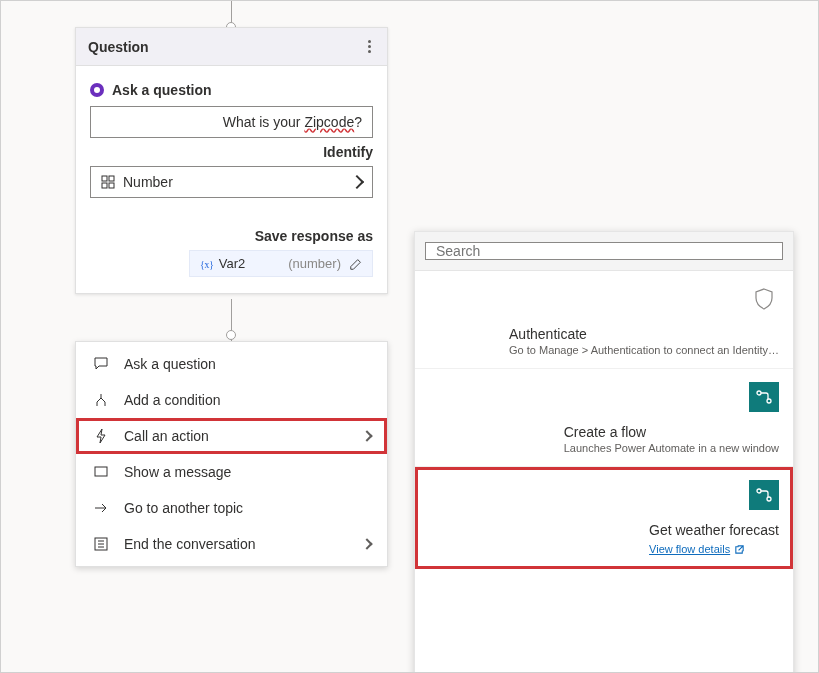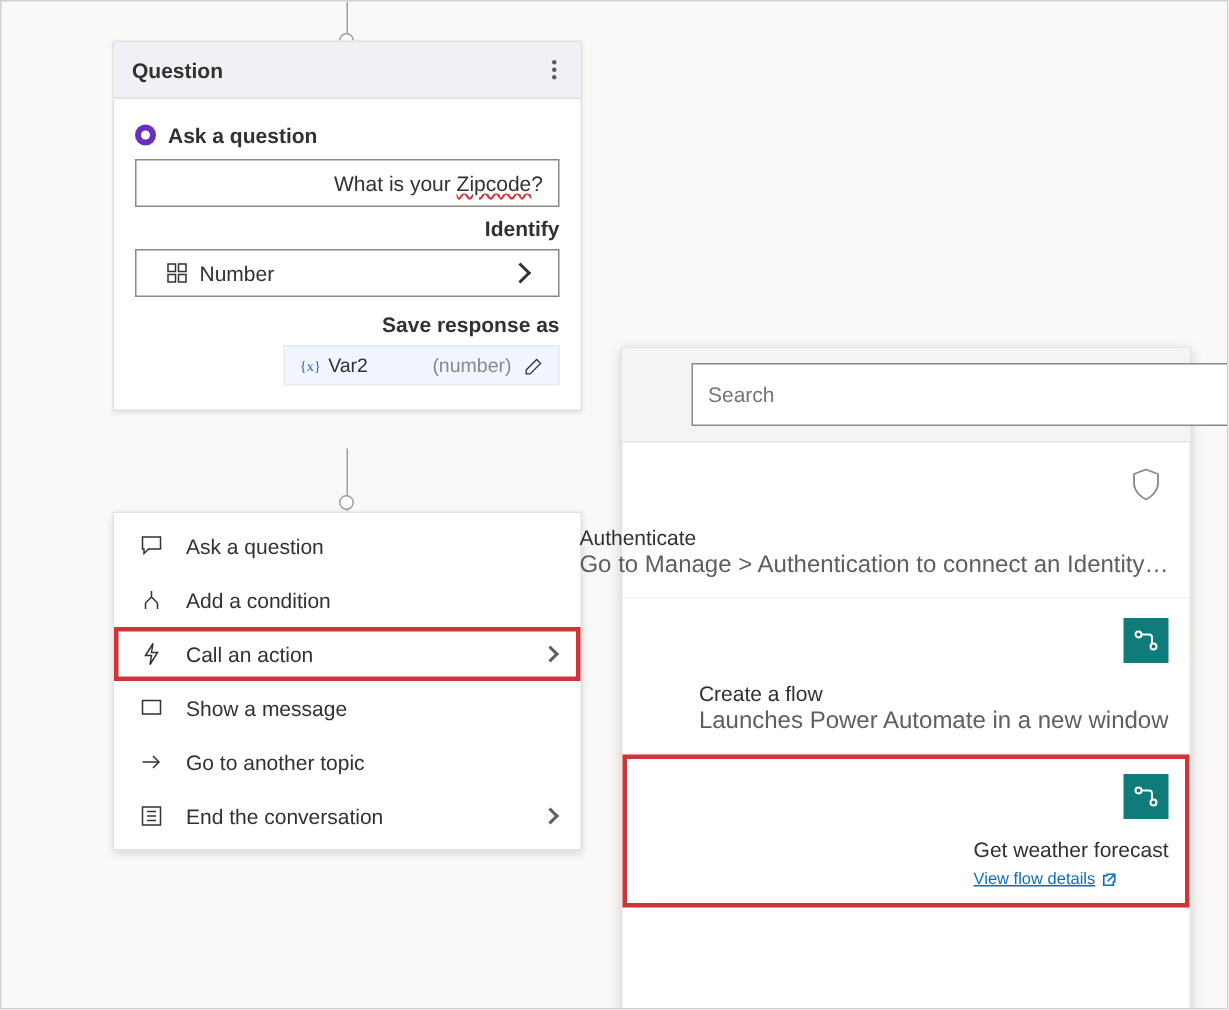--- a/index.html
+++ b/index.html
@@ -90,22 +90,22 @@
   .question-input {
     border: 1px solid #8a8886;
     padding: 7px 10px;
     font-size: 14px;
   }
   .zip-underline { text-decoration: underline; text-decoration-color: #d13438; text-decoration-style: wavy; }
   .section-label { font-weight:600; margin: 6px 0 6px; }
   .identify-select {
     border:1px solid #8a8886;
     display:flex; align-items:center; justify-content:space-between;
-    padding: 7px 20px; cursor:pointer;
-    margin-bottom: 10px;
+    padding: 7px 10px; cursor:pointer;
+    margin-bottom: 30px;
   }
   .identify-left { display:flex; align-items:center; gap:8px; }
   .chevron { width:10px; height:10px; border-right:2px solid #323130; border-bottom:2px solid #323130; transform: rotate(-45deg); }
   .save-chip {
     display:inline-flex; align-items:center; gap:6px;
     background:#f1f5ff; border:1px solid #e3e9f7;
     padding: 5px 9px;
     font-size: 13px;
   }
   .chip-type { color:#8a8886;margin-left:37px; }
@@ -149,24 +149,23 @@
     box-shadow: 0 2px 8px rgba(0,0,0,.18);
   }
   .flyout-search-wrap {
     background:#f4f4f4;
     padding: 10px 10px;
     border-bottom:1px solid #e5e5e5;
   }
   .flyout-search {
     width:100%;
     border:1px solid #8a8886;
-    padding: 12px 10px;
+    padding: 0 10px;
     font-size:14px;
     font-family:inherit;
-    margin-left:36px;
   }
   .flyout-item {
     display:flex; gap:12px;
     padding: 12px 14px;
     border-bottom:1px solid #f0f0f0;
     cursor:pointer;
     align-items: flex-end;
     flex-direction: column;
   }
   .flyout-item.highlight {
@@ -174,21 +173,21 @@
     outline-offset: -3px;
   }
   .fi-icon {
     width:30px; height:30px; display:flex; align-items:center; justify-content:center;
     flex-shrink:0; margin-top:1px;
   }
   .fi-icon.teal { background:#0f7b7b; color:#fff; }
   .fi-icon.shield { color:#8a8886; }
   .fi-body { flex:1; min-width:0; }
   .fi-title { font-weight:400; font-size:14px; margin-bottom:2px; }
-  .fi-sub { color:#605e5c; font-size:16px; white-space:nowrap; overflow:hidden; text-overflow:ellipsis; }
+  .fi-sub { color:#605e5c; font-size:11px; white-space:nowrap; overflow:hidden; text-overflow:ellipsis; }
   .fi-link { color:#0f6cbd; text-decoration:underline; font-size:11px; display:inline-flex; align-items:center; gap:4px; }
   .flyout-pad { height: 180px; }
 
   svg { display:block; }
 </style>
 </head>
 <body>
 
 <div class="canvas">
 

